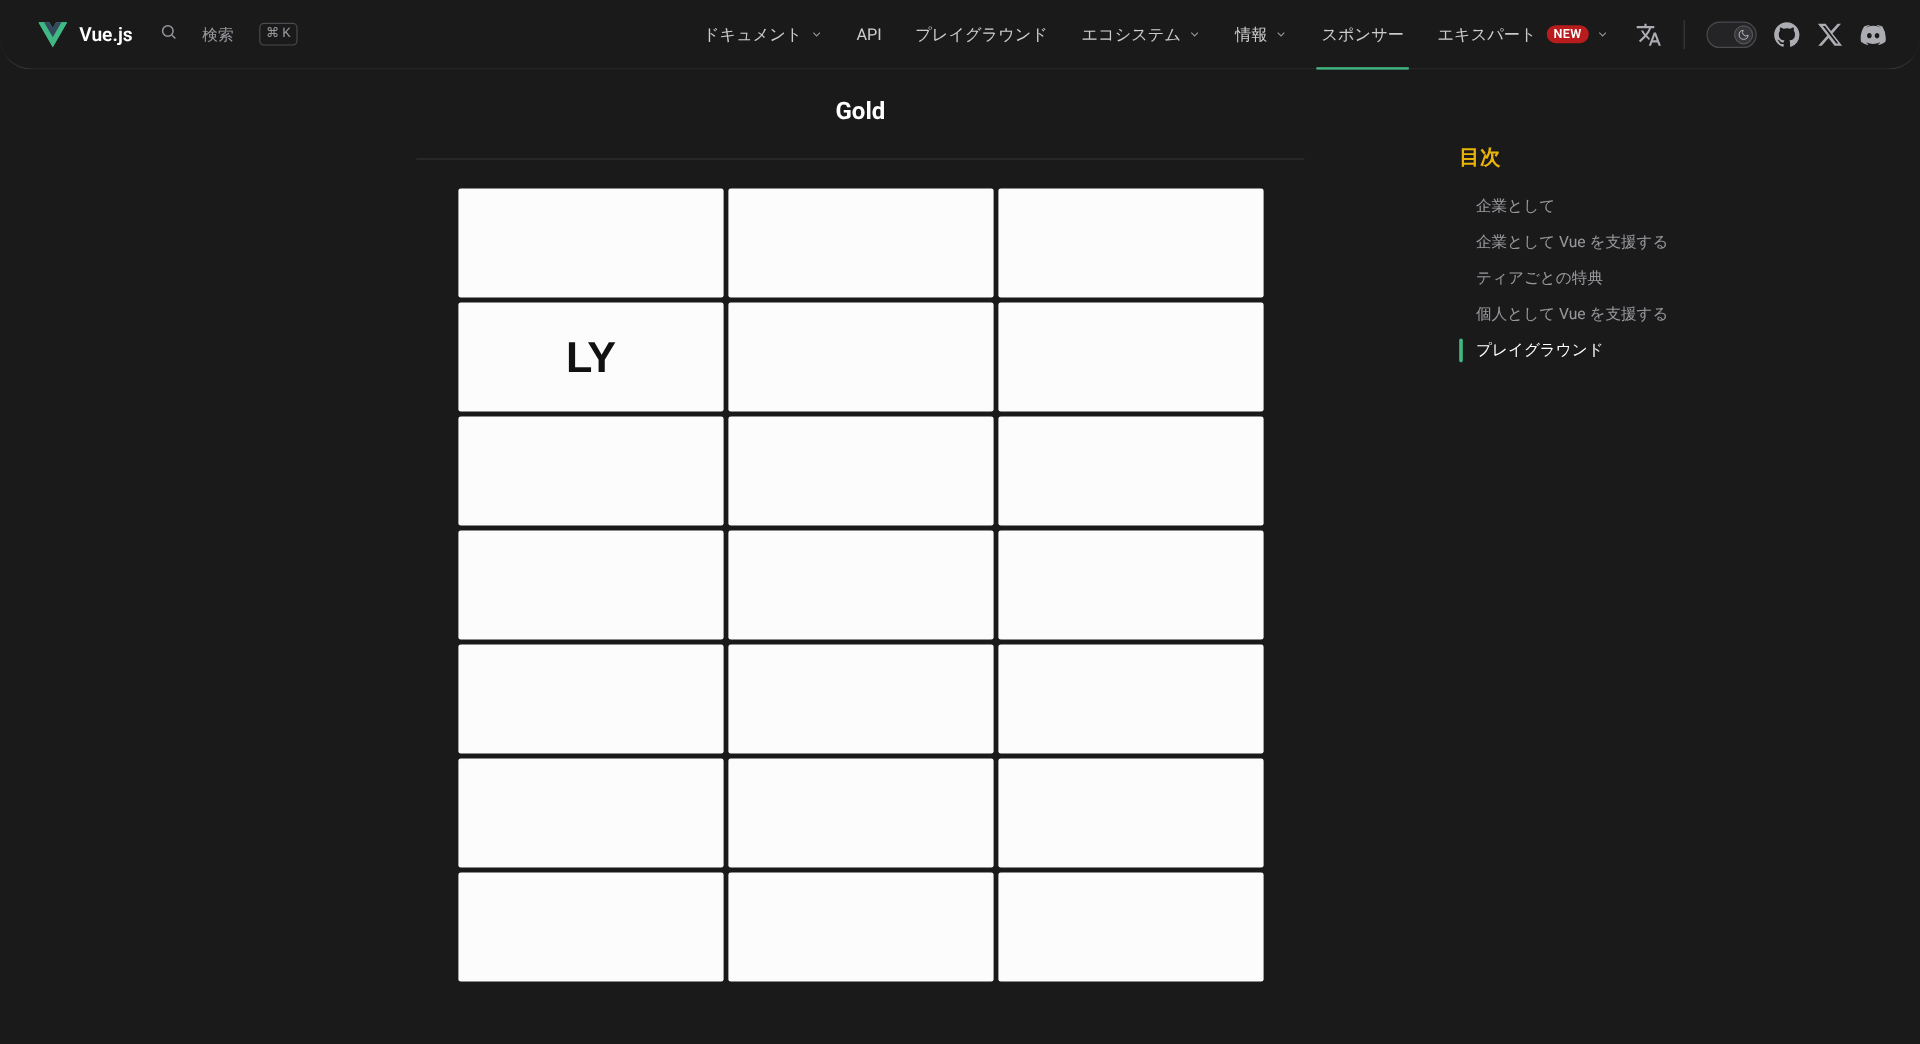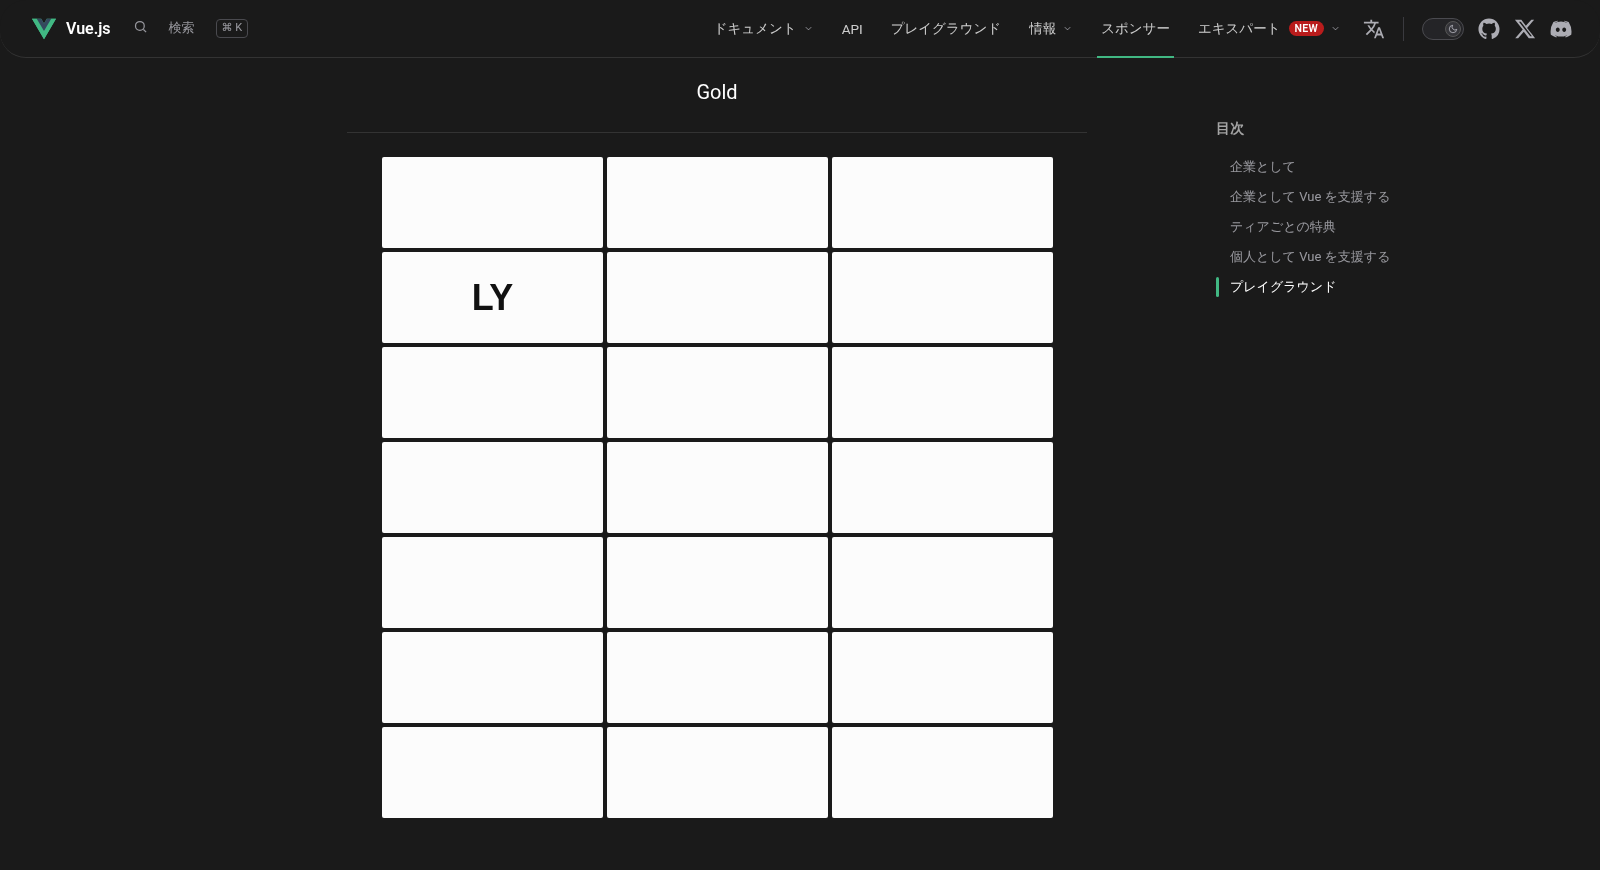--- a/index.html
+++ b/index.html
@@ -147,21 +147,21 @@
   }
   .main-col {
     display:flex;
     flex-direction:column;
     align-items:center;
     padding-top: 22px;
     padding-left: 200px; 
   }
   .section-title {
     font-size: 20px;
-    font-weight: 400;
+    font-weight: 700;
     color: #fff;
     text-align:center;
     padding-bottom: 28px;
   }
   .section-divider {
     width: 740px;
     border: none;
     border-top: 1px solid #333;
   }
 
@@ -192,23 +192,23 @@
   
   .aside {
     position: sticky;
     top: 88px;
     align-self: start;
     padding-top: 32px;
     font-size: 13px;
   }
   .aside-title {
     font-weight: 700;
-    color: #a3a3a3;
+    color: #eab308;
     margin-bottom: 14px;
-    font-size: 14px;
+    font-size: 17px;
     letter-spacing: .3px;
   }
   .outline-item {
     color: rgba(235,235,245,0.6);
     padding: 6px 0 6px 14px;
     position: relative;
     cursor:pointer;
   }
   .outline-item.active {
     color: #fff;
@@ -262,20 +262,28 @@
           </svg>
         </span>
       </div>
       <div class="nav-item">
         <span>API</span>
       </div>
       <div class="nav-item">
         <span>プレイグラウンド</span>
       </div>
       <div class="nav-item">
+        <span>エコシステム</span>
+        <span class="chev">
+          <svg viewBox="0 0 24 24" fill="none" stroke="rgba(235,235,245,0.6)" stroke-width="2">
+            <path d="M6 9l6 6 6-6"></path>
+          </svg>
+        </span>
+      </div>
+      <div class="nav-item">
         <span>情報</span>
         <span class="chev">
           <svg viewBox="0 0 24 24" fill="none" stroke="rgba(235,235,245,0.6)" stroke-width="2">
             <path d="M6 9l6 6 6-6"></path>
           </svg>
         </span>
       </div>
       <div class="nav-item active">
         <span>スポンサー</span>
       </div>

